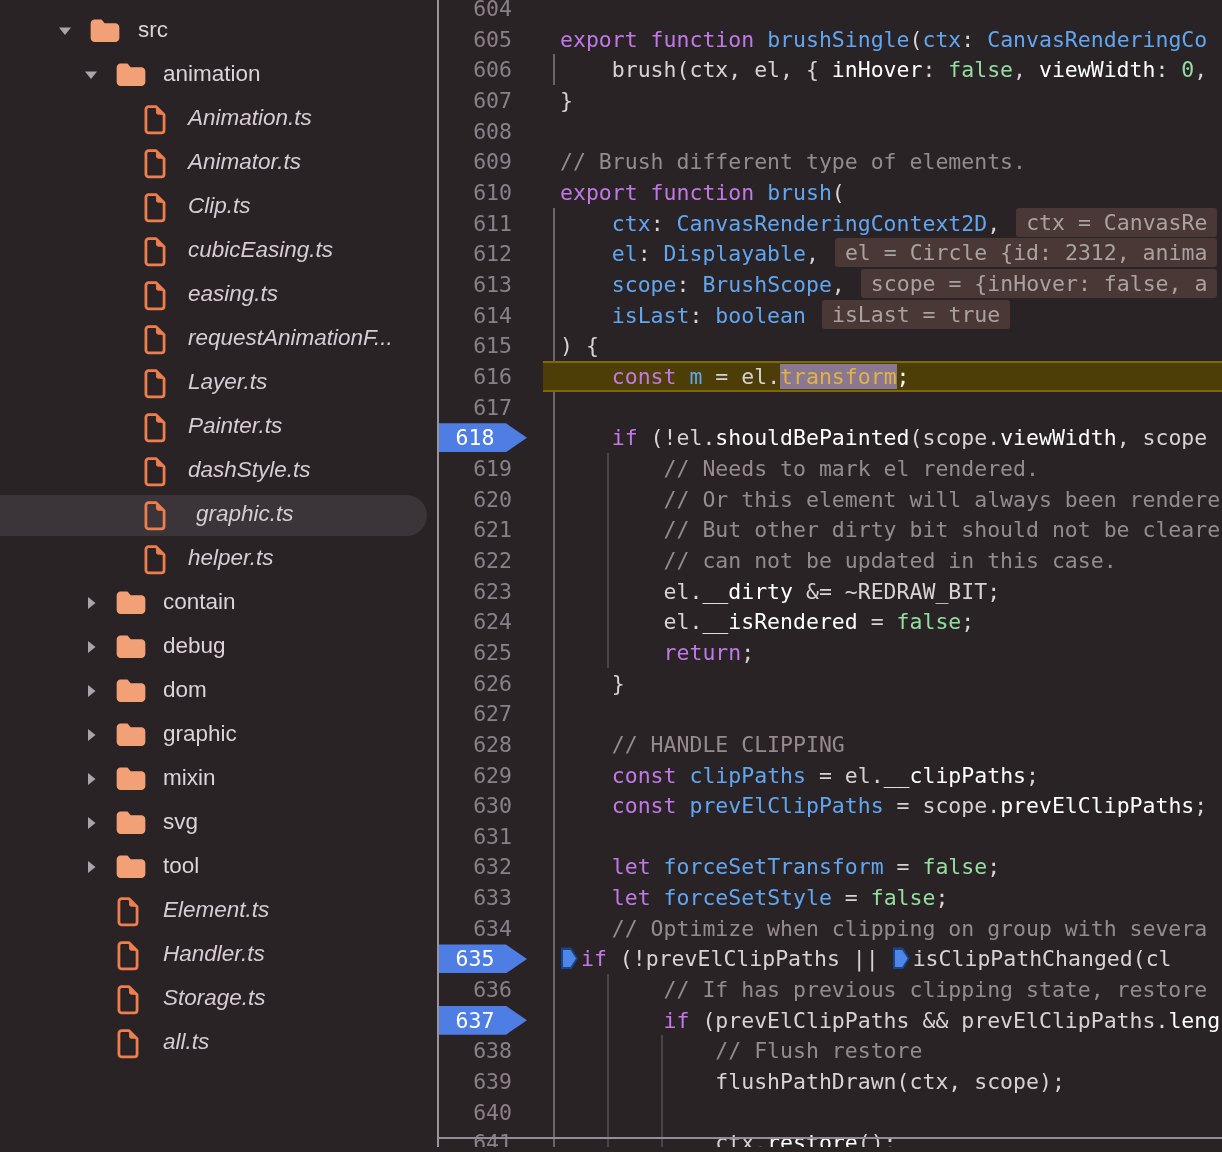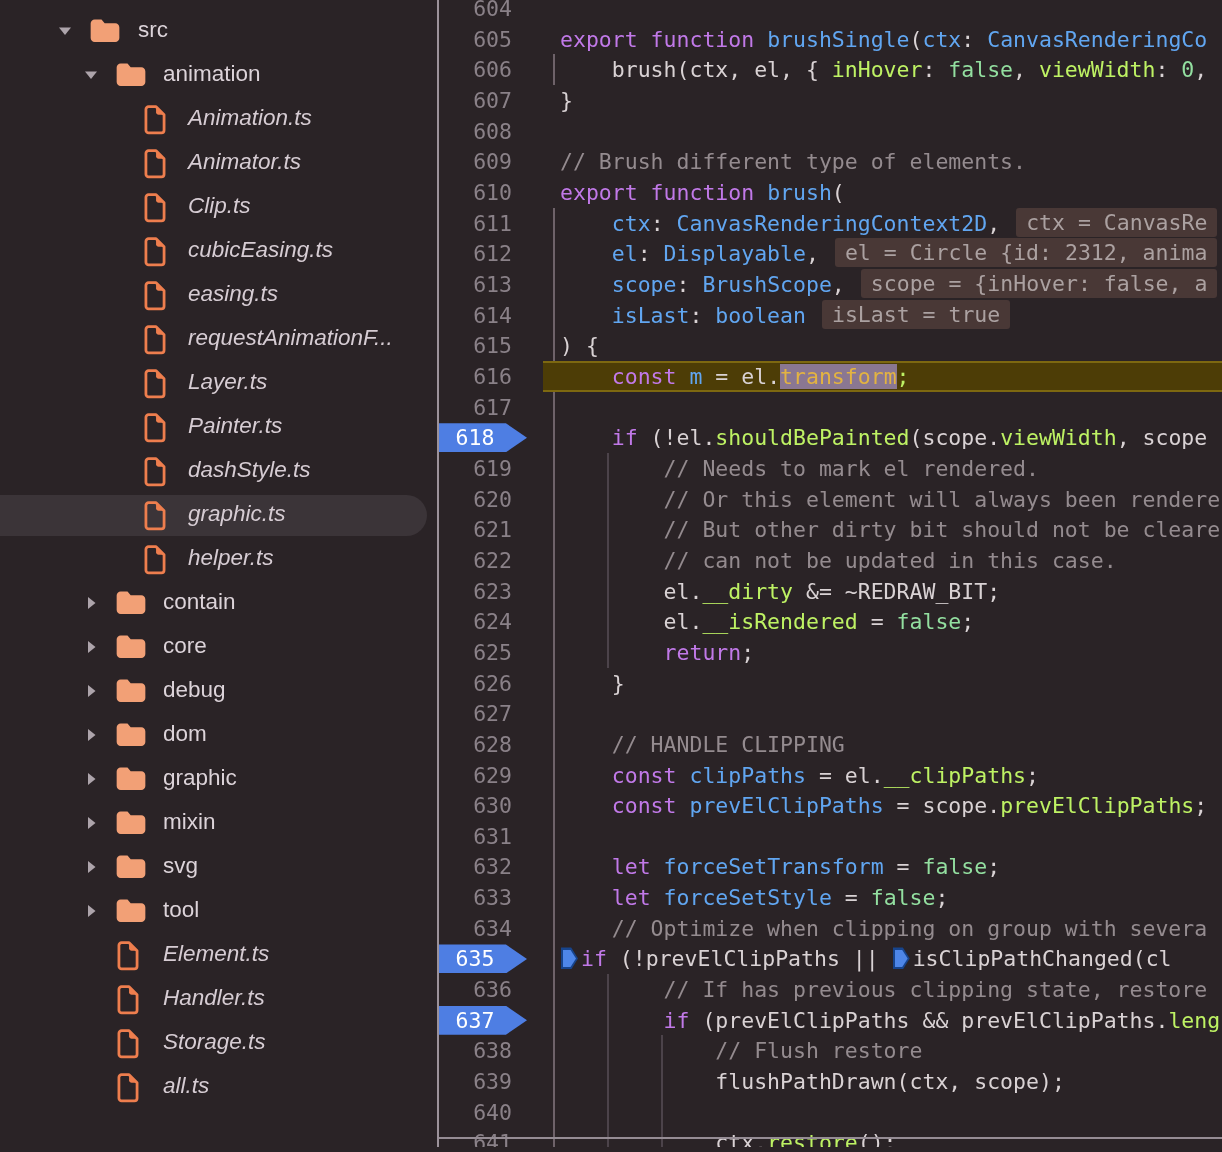--- a/index.html
+++ b/index.html
@@ -27,21 +27,21 @@
   .cline.current .hl { position:absolute; left:104px; right:0; top:0; height:31px;
          background:#4d3d06; border-top:2px solid #7d6810; border-bottom:2px solid #7d6810; }
   .gnum { position:absolute; left:0; top:0; width:73px; text-align:right;
           color:#8a8188; line-height:31px; }
   .gflag { position:absolute; left:0; top:1px; width:88px; height:29px; background:#4e7ee3;
            clip-path:polygon(0 0, 76% 0, 100% 50%, 76% 100%, 0 100%);
            color:#ffffff; text-align:center; line-height:29px; padding-right:16px; }
   .ct { position:absolute; left:121px; top:0; line-height:31px; white-space:pre; }
   .tk-k { color:#c179e8; }
   .tk-b { color:#61a6f1; }
-  .tk-p { color:#bef264; }
+  .tk-p { color:#ffffff; }
   .tk-g { color:#93dfa0; }
   .tk-t { color:#d9d2d4; }
   .tk-c { color:#948b8f;margin-top:43px; }
   .tk-s { color:#e3b341; background:#8a7792; }
   .chip { display:inline-block; background:#493836; color:#aba1a1; border-radius:3px;
           padding:0 10px; margin-left:16px; line-height:29px; vertical-align:top; }
   .bp { display:inline-block; position:relative; width:17px; height:22px; margin:0 3px -3px 1px;
         background:#17448c; clip-path:polygon(0 0, 60% 0, 100% 50%, 60% 100%, 0 100%); }
   .bp i { position:absolute; left:2px; top:2.5px; width:13px; height:17px; display:block;
           background:#4e86e8; clip-path:polygon(0 0, 58% 0, 100% 50%, 58% 100%, 0 100%); }
@@ -132,46 +132,37 @@
             <path d="M14 2.5l7.5 7.6h-5.1c-1.3 0-2.4-1.1-2.4-2.4z" fill="#ee7e4e"></path>
           </svg></span>
         <span class="tlabel file" style="left: 188px;">dashStyle.ts</span>
       </div>
       <div class="trow">
         <div class="pill"></div>
         <span class="ticon" style="left: 141px;"><svg viewBox="0 0 26 30" width="28" height="32">
             <path d="M4.5 5C4.5 3.6 5.6 2.5 7 2.5h7l7.5 7.6v14.4c0 1.4-1.1 2.5-2.5 2.5H7c-1.4 0-2.5-1.1-2.5-2.5z" fill="none" stroke="#ee7e4e" stroke-width="2.6" stroke-linejoin="round"></path>
             <path d="M14 2.5l7.5 7.6h-5.1c-1.3 0-2.4-1.1-2.4-2.4z" fill="#ee7e4e"></path>
           </svg></span>
-        <span class="tlabel file" style="left: 188px; text-align: right;">graphic.ts</span>
+        <span class="tlabel file" style="left: 196px; text-align: right;">graphic.ts</span>
       </div>
       <div class="trow">
         <span class="ticon" style="left: 141px;"><svg viewBox="0 0 26 30" width="28" height="32">
             <path d="M4.5 5C4.5 3.6 5.6 2.5 7 2.5h7l7.5 7.6v14.4c0 1.4-1.1 2.5-2.5 2.5H7c-1.4 0-2.5-1.1-2.5-2.5z" fill="none" stroke="#ee7e4e" stroke-width="2.6" stroke-linejoin="round"></path>
             <path d="M14 2.5l7.5 7.6h-5.1c-1.3 0-2.4-1.1-2.4-2.4z" fill="#ee7e4e"></path>
           </svg></span>
         <span class="tlabel file" style="left: 188px;">helper.ts</span>
       </div>
       <div class="trow">
         <span class="tchev" style="left: 82px;"><svg viewBox="0 0 18 18" width="18" height="18">
             <polygon points="6,3 13.5,9 6,15" fill="#ada4ab"></polygon>
           </svg></span>
         <span class="ticon" style="left: 114px;"><svg viewBox="0 0 32 28" width="34" height="30">
             <path fill="#f2a076" d="M2.5 7c0-2.1 1.7-3.8 3.8-3.8h6.4l3 3.6h10c2.1 0 3.8 1.7 3.8 3.8v9.9c0 2.1-1.7 3.8-3.8 3.8H6.3c-2.1 0-3.8-1.7-3.8-3.8z"></path>
           </svg></span>
         <span class="tlabel" style="left: 163px;">contain</span>
-      </div>
-      <div class="trow">
-        <span class="tchev" style="left: 82px;"><svg viewBox="0 0 18 18" width="18" height="18">
-            <polygon points="6,3 13.5,9 6,15" fill="#ada4ab"></polygon>
-          </svg></span>
-        <span class="ticon" style="left: 114px;"><svg viewBox="0 0 32 28" width="34" height="30">
-            <path fill="#f2a076" d="M2.5 7c0-2.1 1.7-3.8 3.8-3.8h6.4l3 3.6h10c2.1 0 3.8 1.7 3.8 3.8v9.9c0 2.1-1.7 3.8-3.8 3.8H6.3c-2.1 0-3.8-1.7-3.8-3.8z"></path>
-          </svg></span>
-        <span class="tlabel" style="left: 163px;">core</span>
       </div>
       <div class="trow">
         <span class="tchev" style="left: 82px;"><svg viewBox="0 0 18 18" width="18" height="18">
             <polygon points="6,3 13.5,9 6,15" fill="#ada4ab"></polygon>
           </svg></span>
         <span class="ticon" style="left: 114px;"><svg viewBox="0 0 32 28" width="34" height="30">
             <path fill="#f2a076" d="M2.5 7c0-2.1 1.7-3.8 3.8-3.8h6.4l3 3.6h10c2.1 0 3.8 1.7 3.8 3.8v9.9c0 2.1-1.7 3.8-3.8 3.8H6.3c-2.1 0-3.8-1.7-3.8-3.8z"></path>
           </svg></span>
         <span class="tlabel" style="left: 163px;">debug</span>
       </div>

